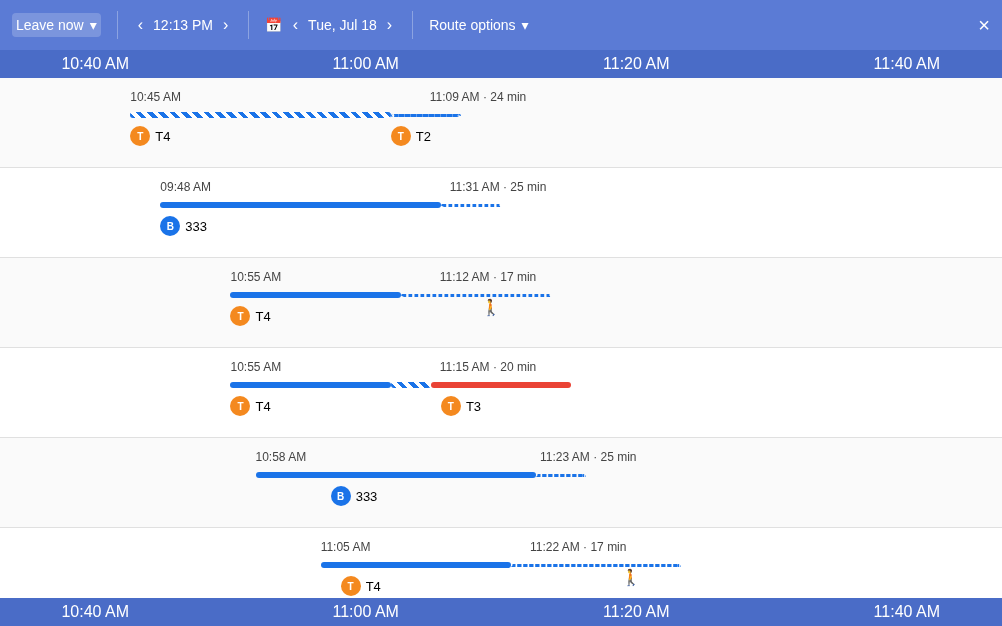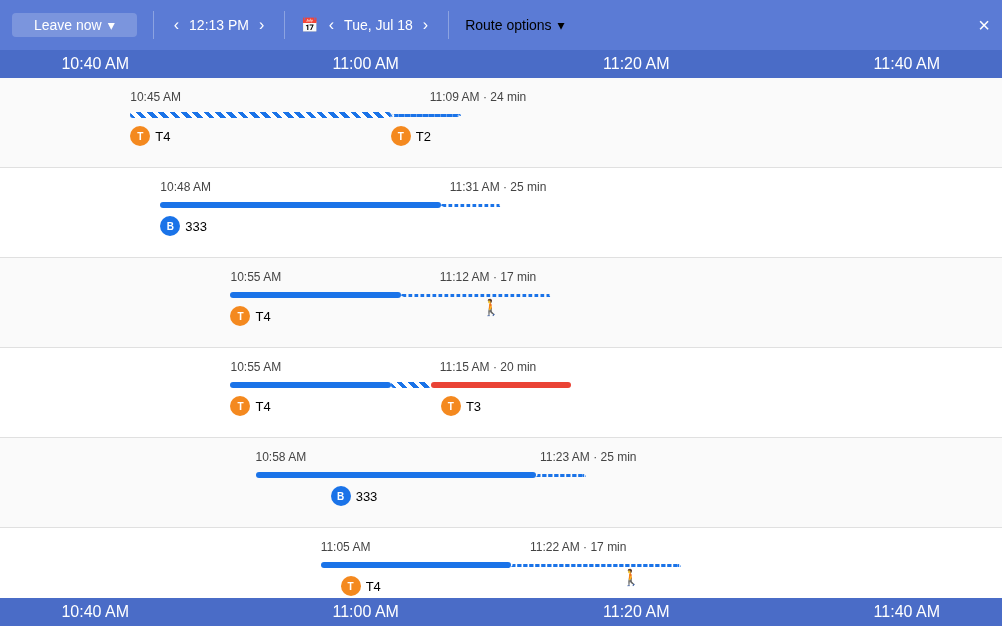--- a/index.html
+++ b/index.html
@@ -11,28 +11,28 @@
       height: 50px;
       display: flex;
       align-items: center;
       padding: 0 12px;
       gap: 16px;
       color: white;
     }
     .header-btn {
       display: flex; align-items: center; gap: 6px;
       background: rgba(255,255,255,0.2); border-radius: 4px;
-      padding: 4px 22px; cursor: pointer; font-size: 14px; color: white;
+      padding: 4px 4px; cursor: pointer; font-size: 14px; color: white;
       border: none;
     }
     .header-divider { width: 1px; height: 28px; background: rgba(255,255,255,0.3); }
     .time-nav { display: flex; align-items: center; gap: 6px; font-size: 14px; color: white; }
     .nav-arrow { cursor: pointer; background: none; border: none; color: white; font-size: 16px; padding: 2px 4px; }
     .date-btn { display: flex; align-items: center; gap: 6px; font-size: 14px; color: white; cursor: pointer; }
-    .route-btn { display: flex; align-items: center; gap: 6px; font-size: 14px; color: #000000; cursor: pointer; }
+    .route-btn { display: flex; align-items: center; gap: 6px; font-size: 14px; color: #ffffff; cursor: pointer; }
     .close-btn { margin-left: auto; background: none; border: none; color: white; font-size: 20px; cursor: pointer; }
 
     
     .timeline-header {
       background: #4a6cc7;
       height: 28px;
       display: flex;
       align-items: center;
       position: relative;
       color: white;
@@ -200,21 +200,21 @@
       </div>
       <div class="badge" style="left:39%;">
         <div class="badge-circle badge-t">T</div>
         <span>T2</span>
       </div>
     </div>
   </div>
 
   <div class="route-row" style="height:90px;">
     <div class="bar-area">
-      <span class="route-time-label" style="left:16%">10:48 AM</span>
+      <span class="route-time-label" style="left:16%">09:48 AM</span>
       <span class="route-duration" style="left:41%">11:31 AM · 25 min</span>
       <div class="bar bar-blue" style="left:16%;width:28%;"></div>
       <div class="bar bar-dotted" style="left:44%;width:6%;"></div>
       <div class="badge" style="left:16%;">
         <div class="badge-circle badge-b">B</div>
         <span>333</span>
       </div>
     </div>
   </div>
 

